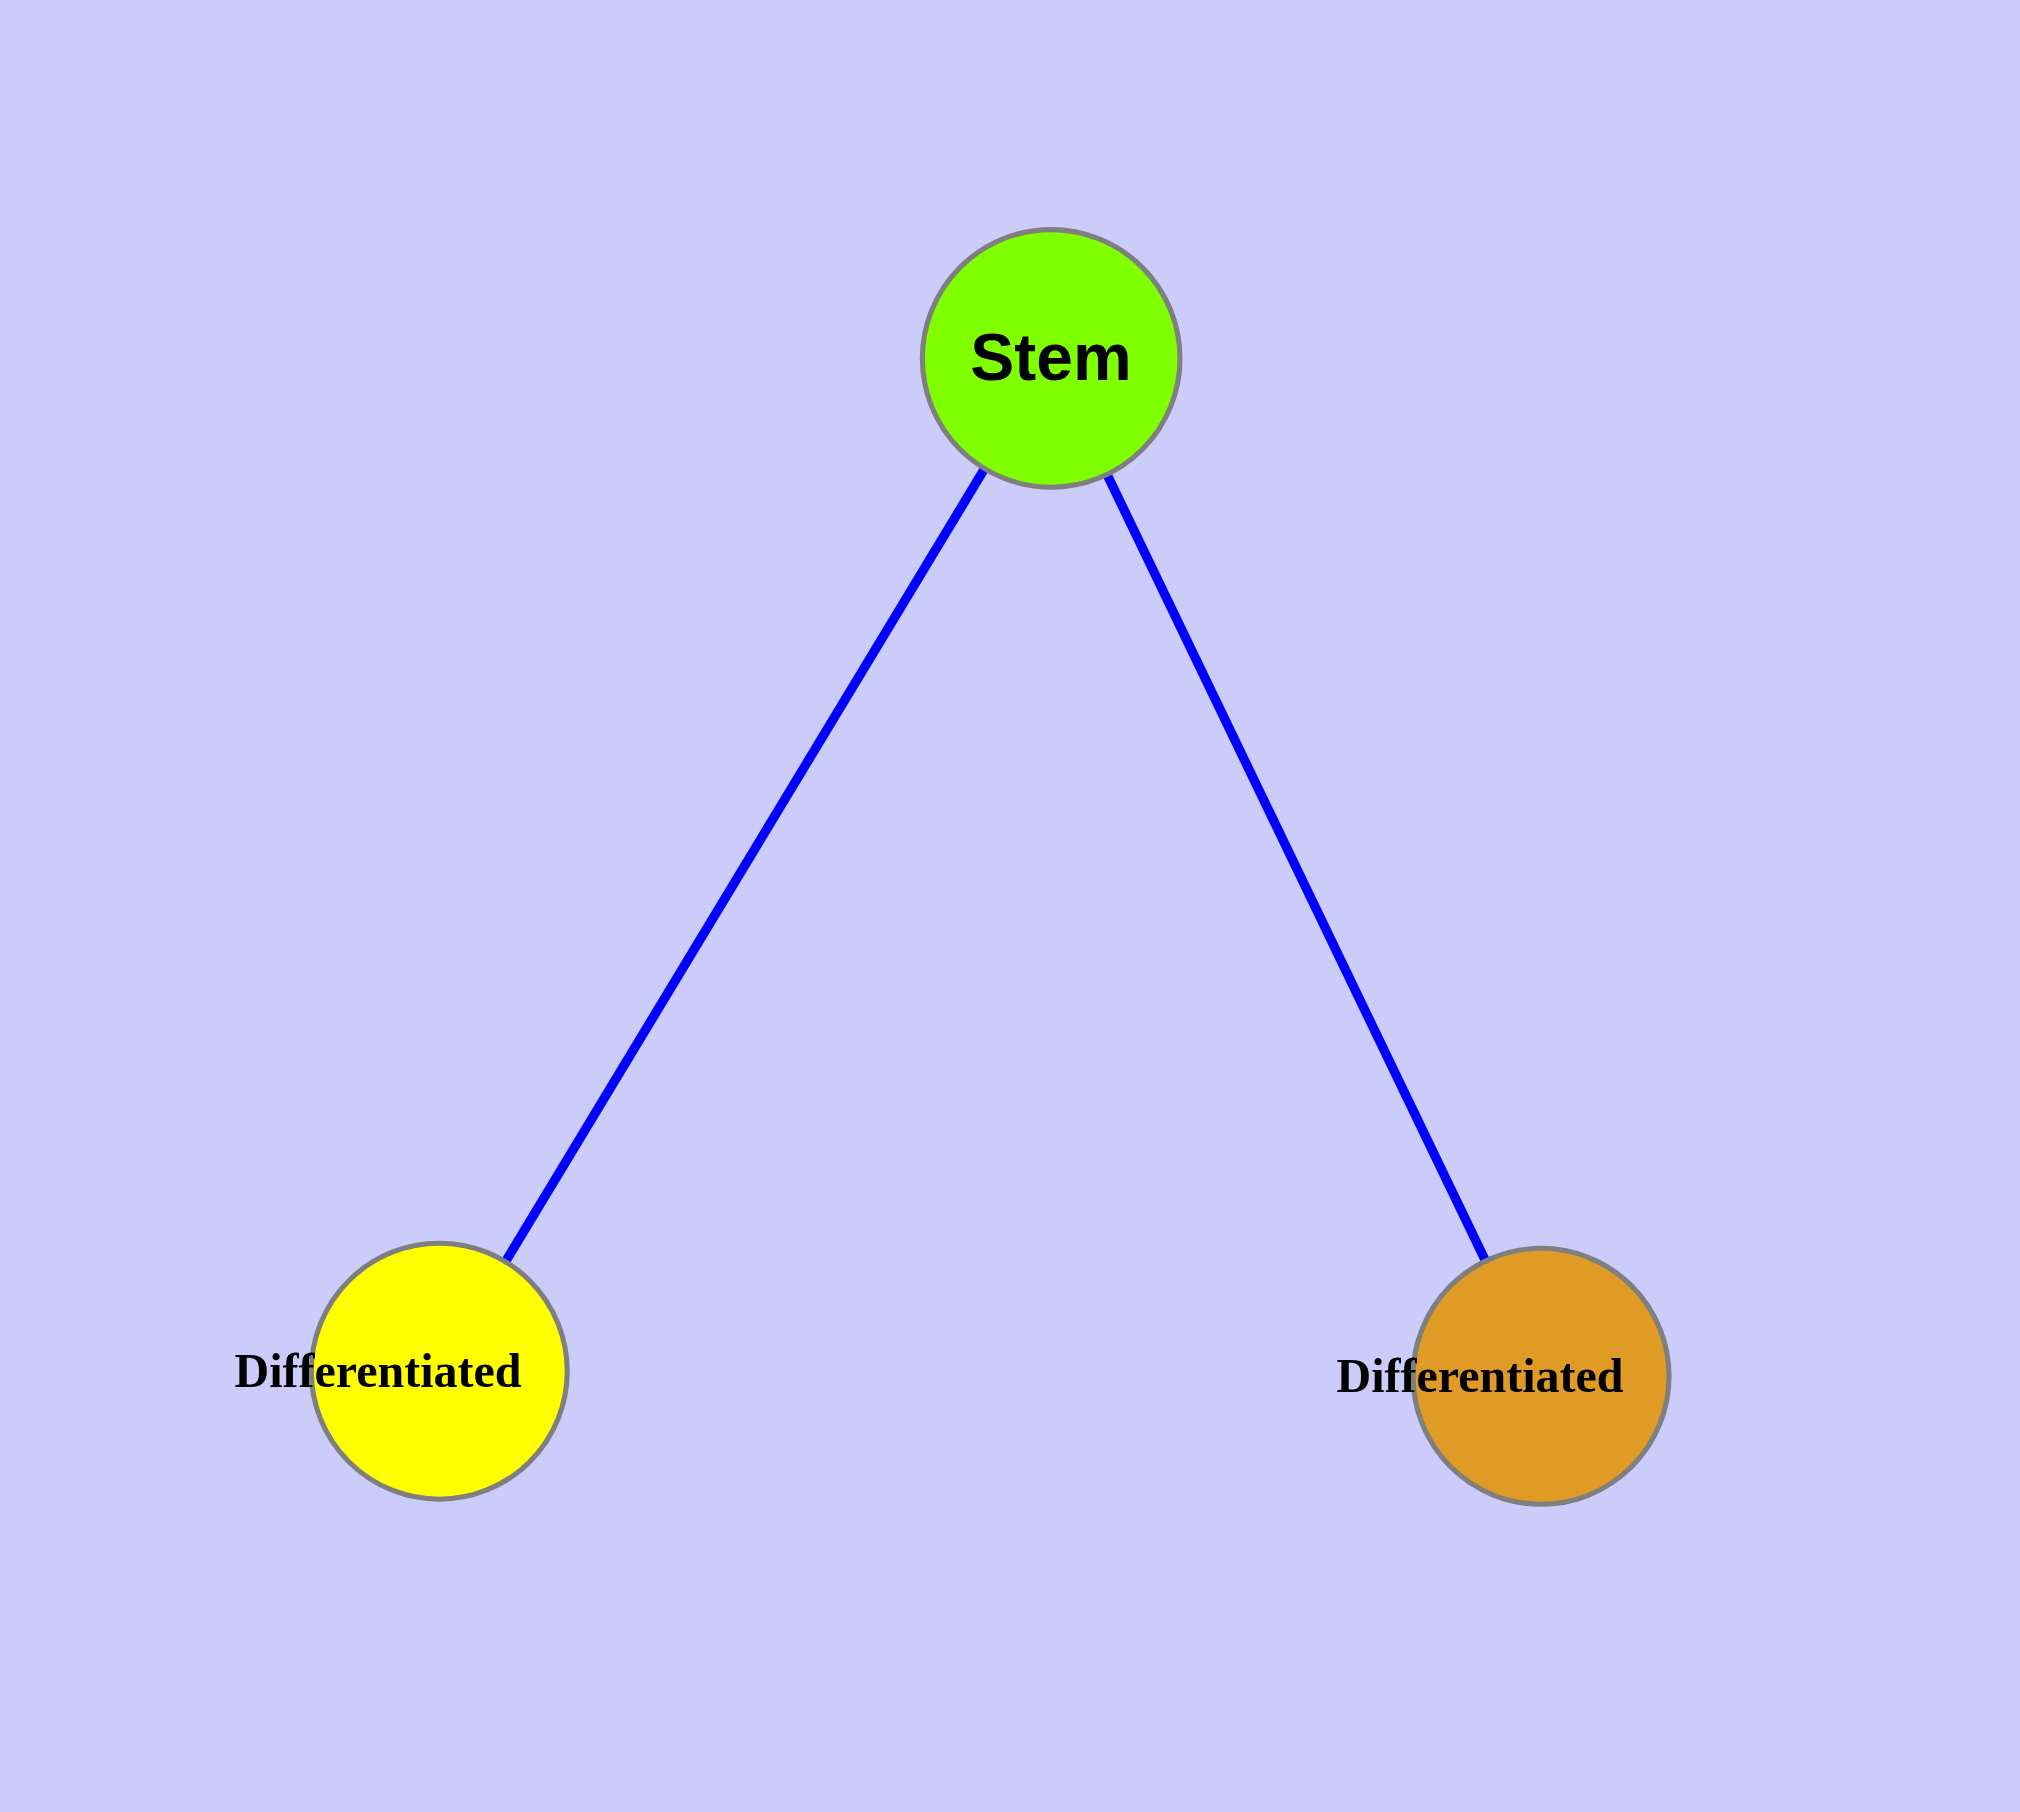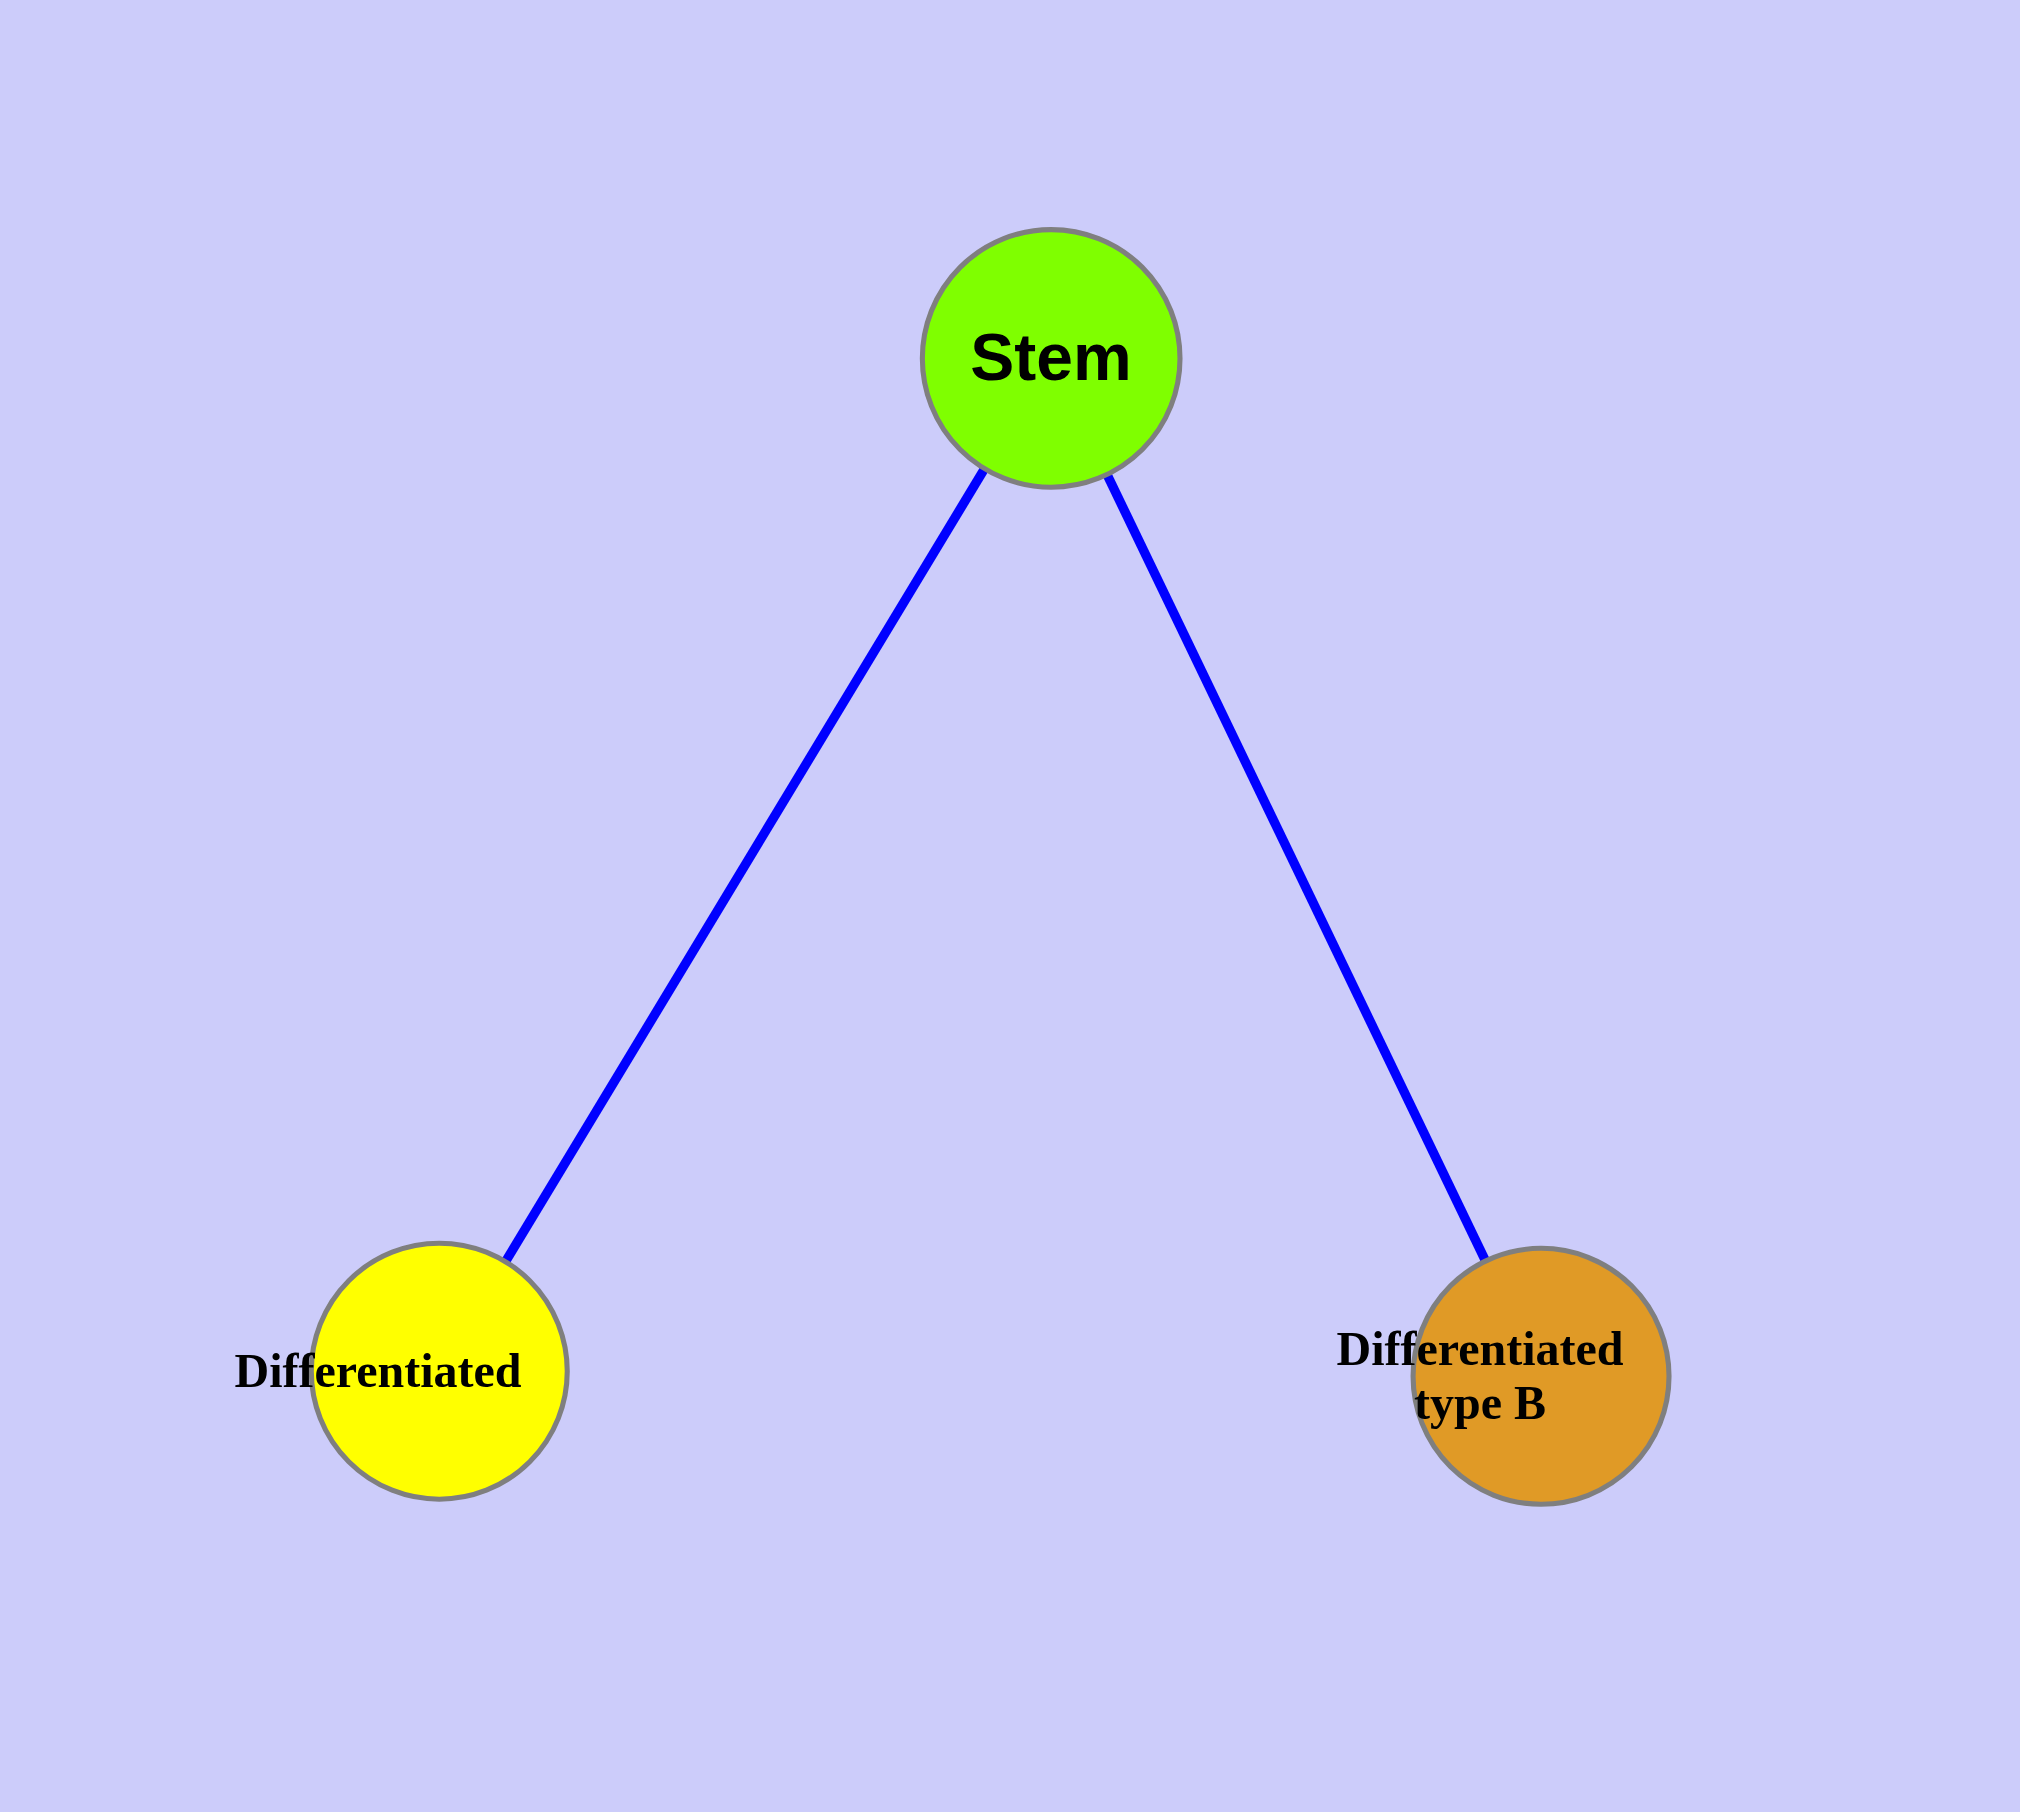--- a/index.html
+++ b/index.html
@@ -53,17 +53,17 @@
     <g id="node-layer">
         <circle cx="1240" cy="371" r="152" fill="#7fff00" stroke="#7f7f7f" stroke-width="6"></circle>
         <circle cx="518" cy="1566" r="151" fill="#ffff00" stroke="#7f7f7f" stroke-width="6"></circle>
         <circle cx="1818" cy="1572" r="151" fill="#e09a26" stroke="#7f7f7f" stroke-width="6"></circle>
       </g>
   </svg>
 
   <div id="label-layer">
       <div class="node-label label-stem" style="left: 1051px; top: 314px; color: rgb(0, 0, 0);"><div>Stem</div></div>
       <div class="node-label label-leaf" style="left: 378px; top: 1327px; color: rgb(0, 0, 0);"><div>Differentiated</div></div>
-      <div class="node-label label-leaf" style="left: 1480px; top: 1332px; color: rgb(0, 0, 0);"><div>Differentiated</div><div>type B</div></div>
+      <div class="node-label label-leaf" style="left: 1480px; top: 1332px; color: rgb(0, 0, 0);"><div>Differentiated</div></div>
     </div>
 
 </div>
 
 
 </body></html>

